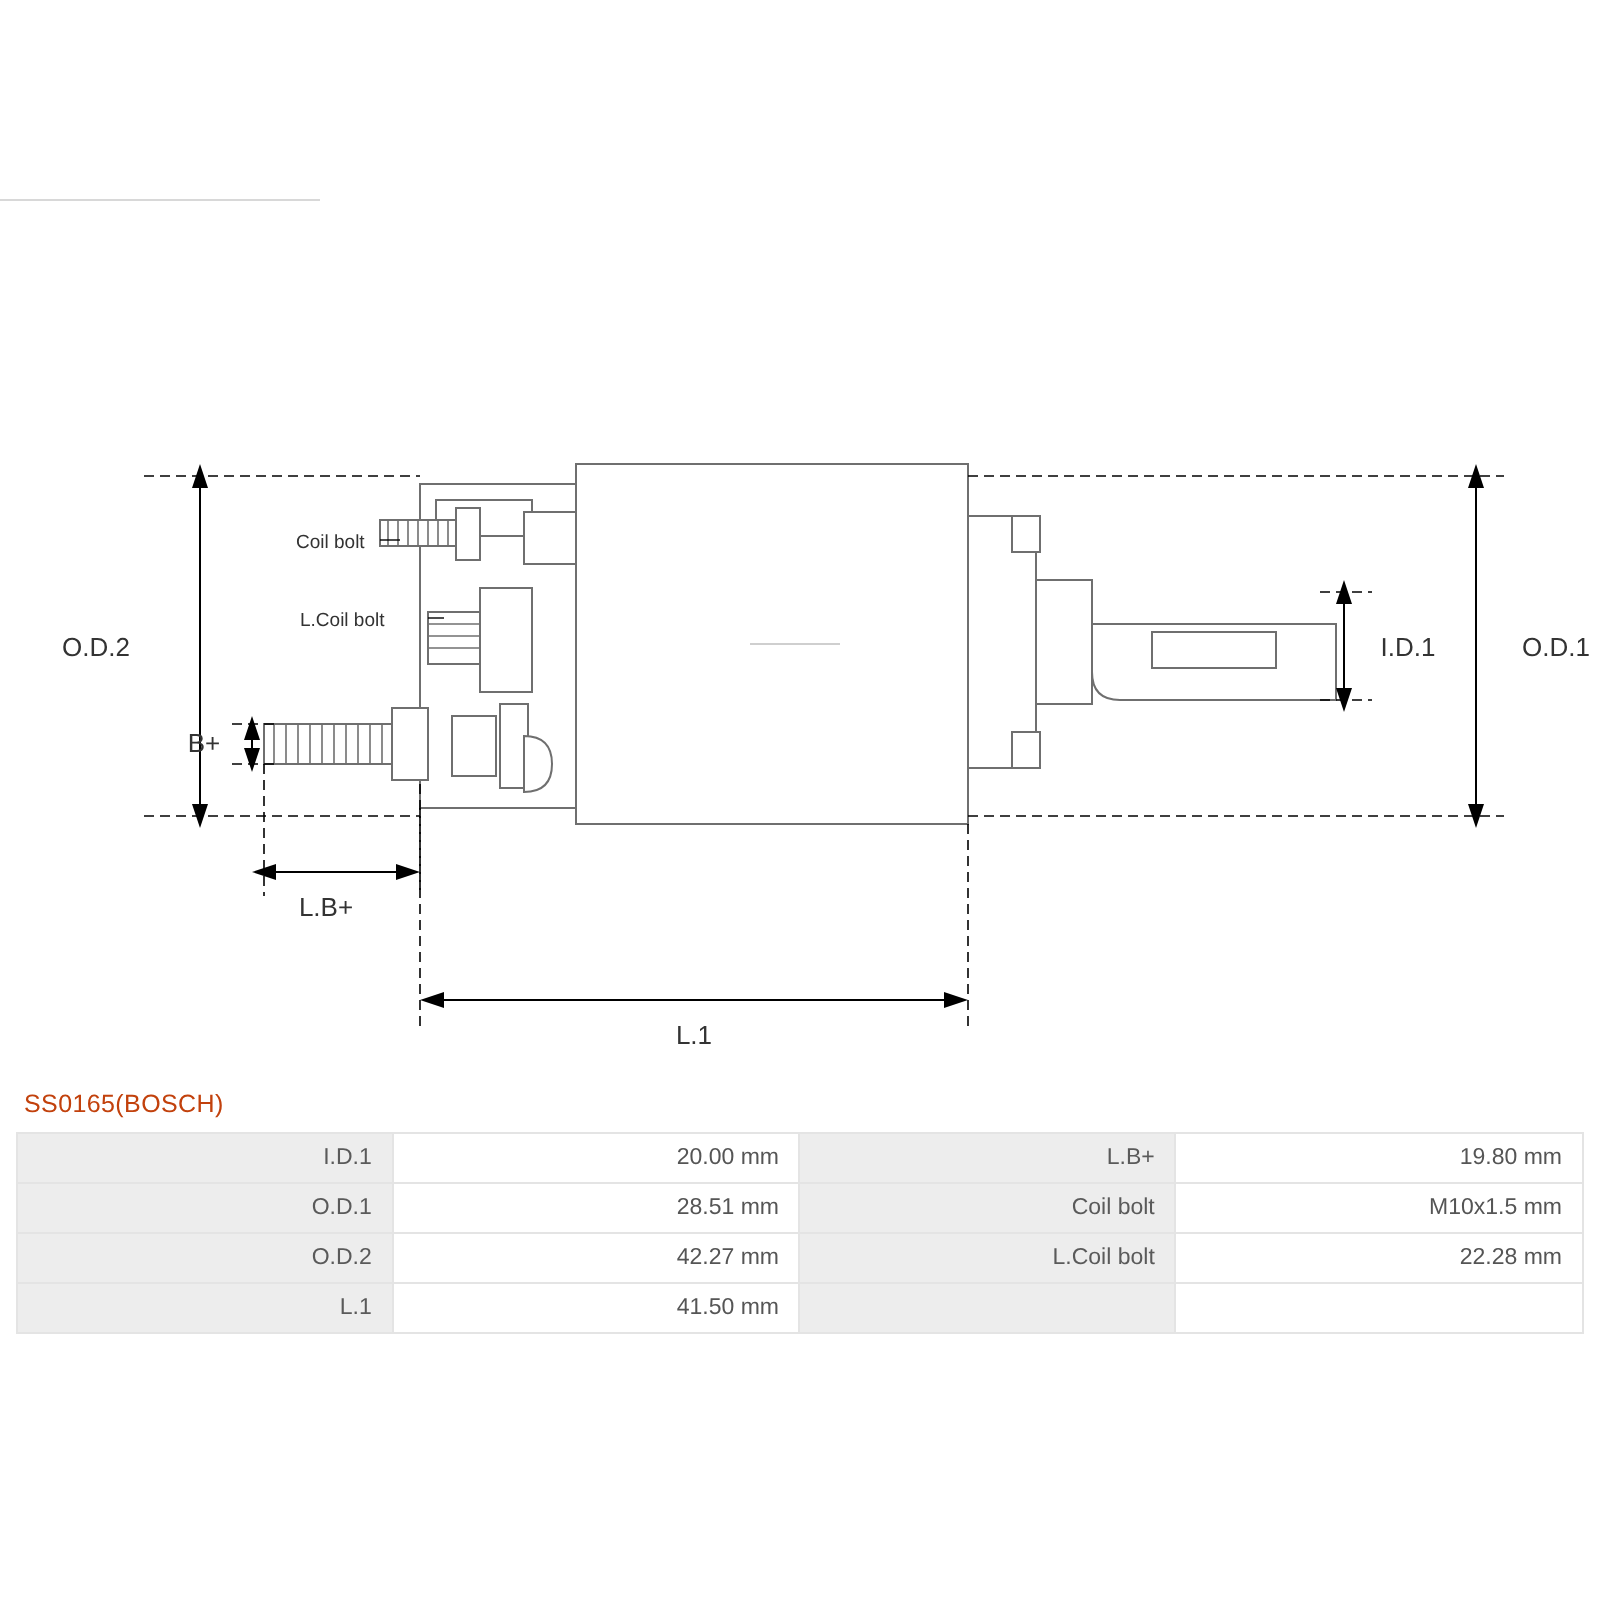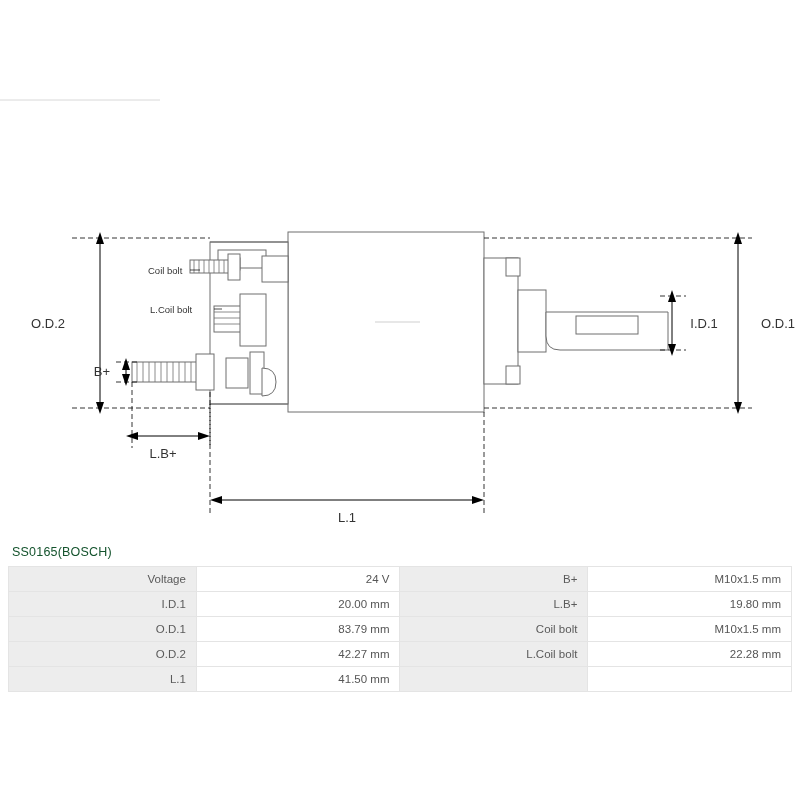--- a/index.html
+++ b/index.html
@@ -25,21 +25,21 @@
     left: 0;
     top: 0;
     width: 800px;
     height: 545px;
   }
   #part-title {
     position: absolute;
     left: 12px;
     top: 545px;
     font-size: 12.5px;
-    color: #14532d;
+    color: #c2410c;
     letter-spacing: 0.2px;
   }
   #spec-table {
     position: absolute;
     left: 8px;
     top: 566px;
     width: 784px;
     border-collapse: collapse;
     font-size: 11.5px;
   }
@@ -244,34 +244,28 @@
       <line x1="214" y1="309" x2="222" y2="309" class="leader"></line>
     </g>
 
   </svg>
 
   <div id="part-title">SS0165(BOSCH)</div>
 
   <table id="spec-table">
     <tbody>
       <tr>
-        <td class="label">Voltage</td>
-        <td class="value">24 V</td>
-        <td class="label">B+</td>
-        <td class="value">M10x1.5 mm</td>
-      </tr>
-      <tr>
         <td class="label">I.D.1</td>
         <td class="value">20.00 mm</td>
         <td class="label">L.B+</td>
         <td class="value">19.80 mm</td>
       </tr>
       <tr>
         <td class="label">O.D.1</td>
-        <td class="value">83.79 mm</td>
+        <td class="value">28.51 mm</td>
         <td class="label">Coil bolt</td>
         <td class="value">M10x1.5 mm</td>
       </tr>
       <tr>
         <td class="label">O.D.2</td>
         <td class="value">42.27 mm</td>
         <td class="label">L.Coil bolt</td>
         <td class="value">22.28 mm</td>
       </tr>
       <tr>

